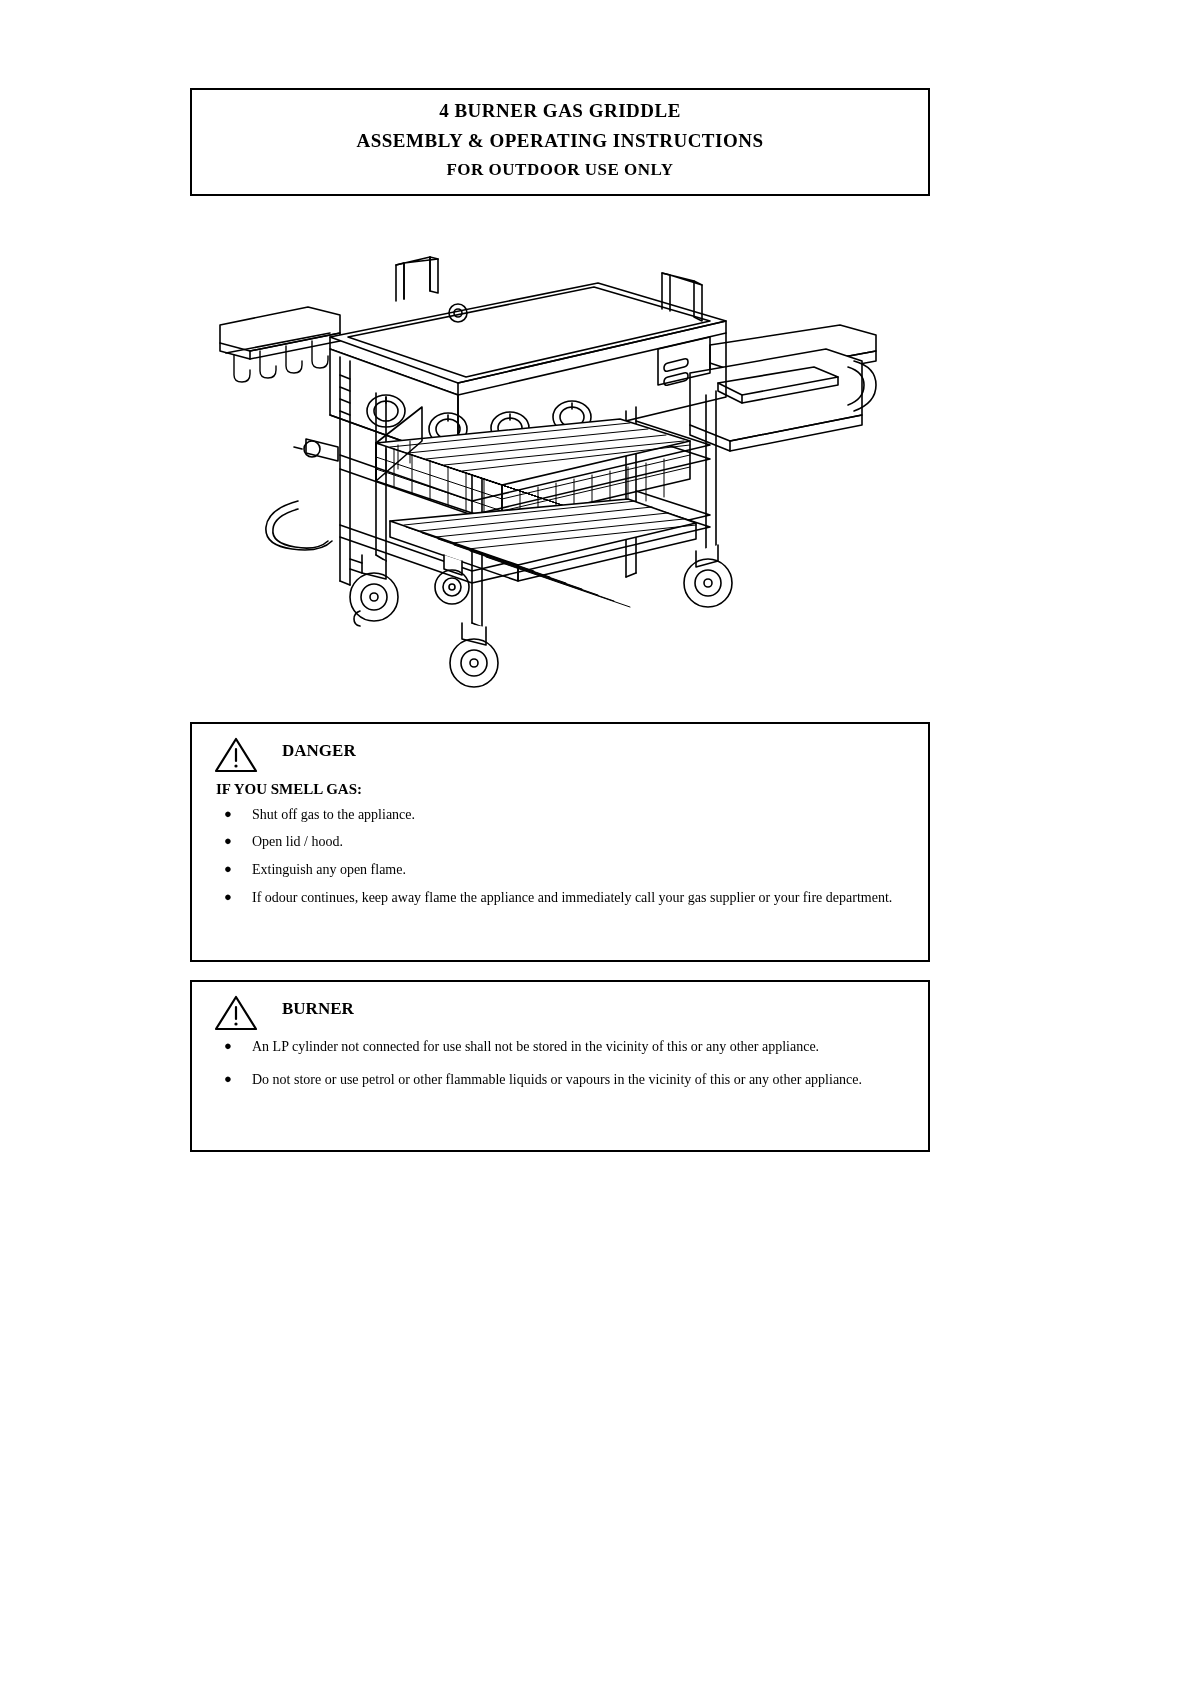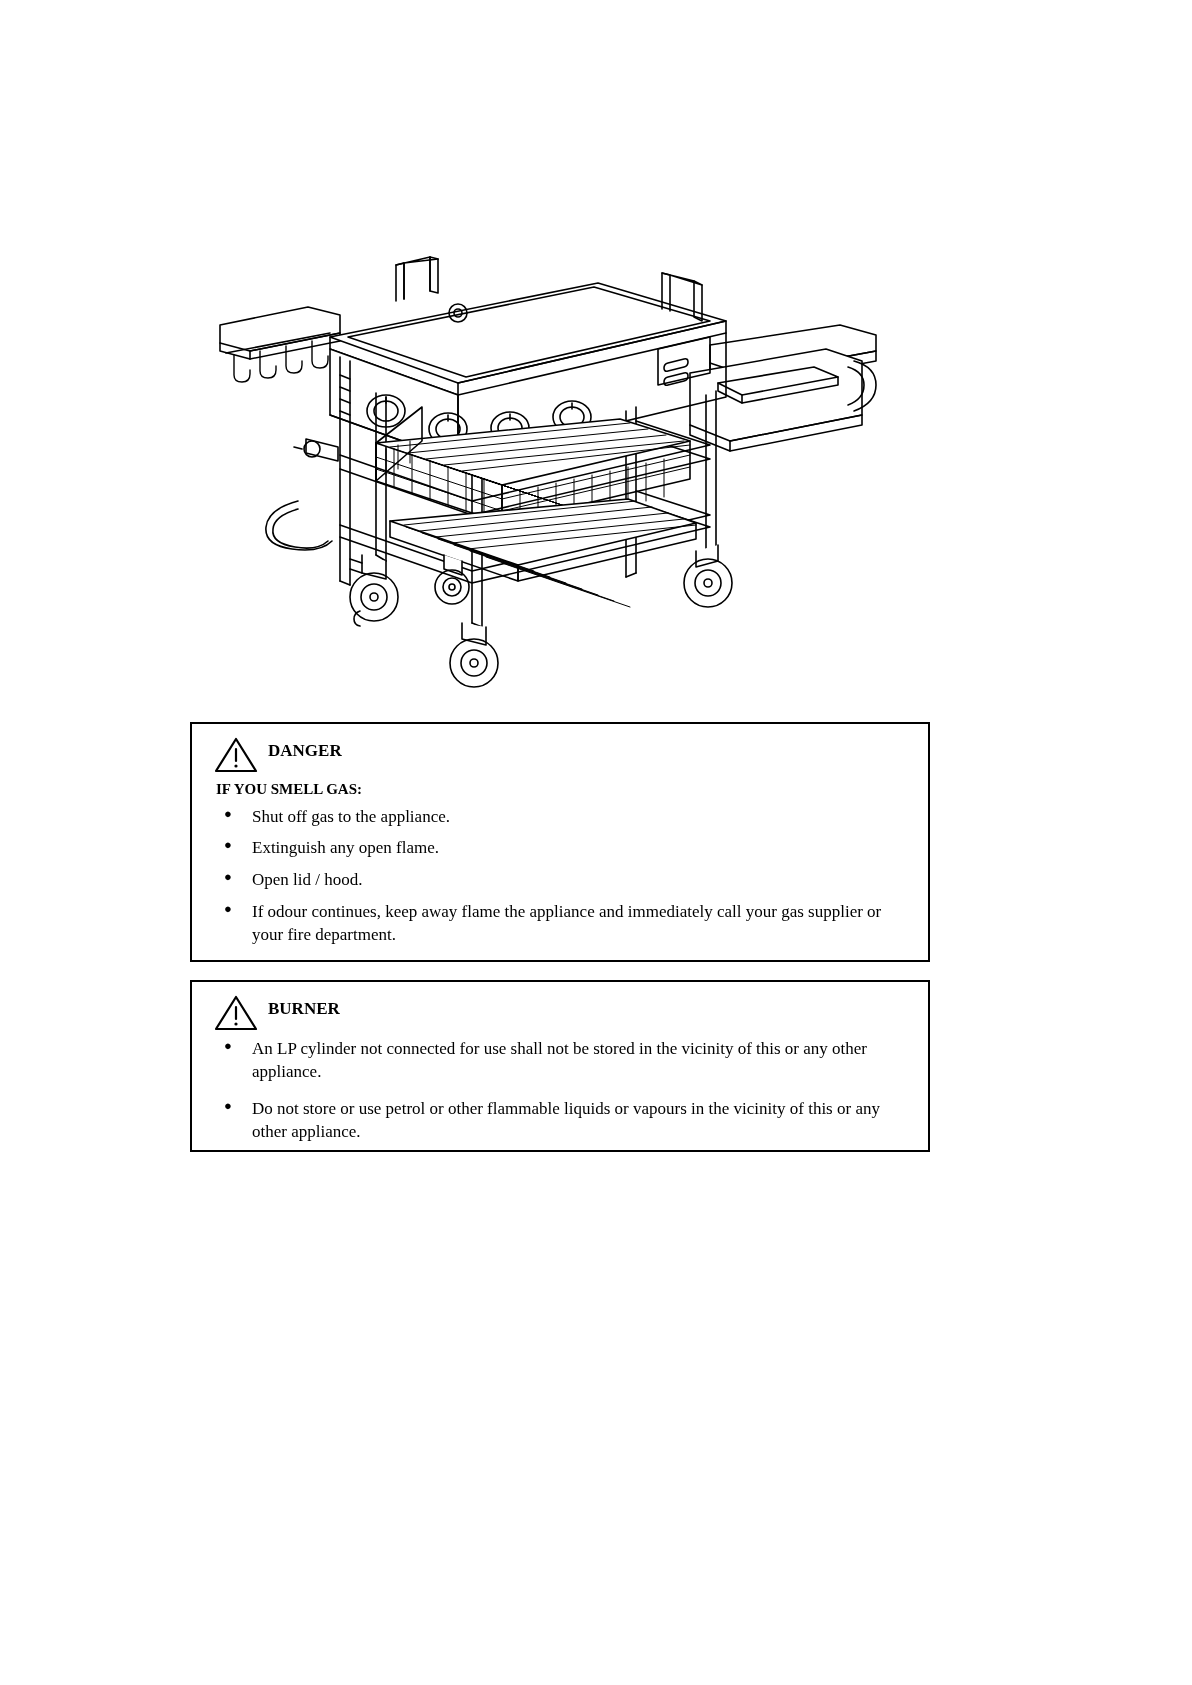--- a/index.html
+++ b/index.html
@@ -79,20 +79,21 @@
   .warn-box-2 {
     left: 190px;
     top: 980px;
     width: 740px;
     height: 172px;
   }
   .warn-head {
     display: flex;
     align-items: flex-start;
     padding: 12px 0 0 22px;
+    gap: 14px;
   }
   .warn-tri {
     width: 44px;
     height: 38px;
     flex: 0 0 auto;
     margin-right: 10px;
   }
   .warn-tri svg { display:block; width:100%; height:100%; }
   .warn-title {
     font-size: 17px;
@@ -106,39 +107,44 @@
     padding: 6px 26px 0 24px;
     line-height: 1.3;
   }
   .bullets {
     margin: 0;
     padding: 6px 30px 0 44px;
     list-style: none;
   }
   .bullets li {
     position: relative;
-    font-size: 17px;
+    font-size: 14px;
     line-height: 1.35;
     margin-bottom: 9px;
     padding-left: 16px;
   }
   .bullets li::before {
     content: "\25CF";
     position: absolute;
     left: -12px;
     top: -1px;
     font-size: 13px;
   }
   .tight li { margin-bottom: 14px; }
 </style>
 </head>
 <body>
 
 <div class="page">
 
+  <div class="title-box">
+    <div class="line line1">4 BURNER GAS GRIDDLE</div>
+    <div class="line line2">ASSEMBLY &amp; OPERATING INSTRUCTIONS</div>
+    <div class="line line3">FOR OUTDOOR USE ONLY</div>
+  </div>
 
   <div class="illustration">
     <svg viewBox="0 0 760 465" fill="none" stroke="#000" stroke-width="1.6" stroke-linejoin="round" stroke-linecap="round">
 
       <path d="M30 100 L118 82 L150 90 L150 108 L60 126 L30 118 Z" fill="#fff"></path>
       <path d="M30 118 L30 126 L60 134 L60 126"></path>
       <path d="M60 126 L150 108 L150 116 L60 134"></path>
 
       <path d="M36 128 L140 108"></path>
       <g stroke-width="1.4">
@@ -293,22 +299,22 @@
           <path d="M22 3 L42 35 L2 35 Z"></path>
           <path d="M22 13 L22 25" stroke-linecap="round"></path>
           <circle cx="22" cy="30" r="1.6" fill="#000" stroke="none"></circle>
         </svg>
       </span>
       <span class="warn-title">DANGER</span>
     </div>
     <div class="warn-sub">IF YOU SMELL GAS:</div>
     <ul class="bullets">
       <li>Shut off gas to the appliance.</li>
+      <li>Open lid / hood.</li>
       <li>Extinguish any open flame.</li>
-      <li>Open lid / hood.</li>
       <li>If odour continues, keep away flame the appliance and immediately call your gas supplier or your fire department.</li>
     </ul>
   </div>
 
   <div class="warn-box warn-box-2">
     <div class="warn-head">
       <span class="warn-tri">
         <svg viewBox="0 0 44 38" fill="none" stroke="#000" stroke-width="2.2" stroke-linejoin="round">
           <path d="M22 3 L42 35 L2 35 Z"></path>
           <path d="M22 13 L22 25" stroke-linecap="round"></path>

